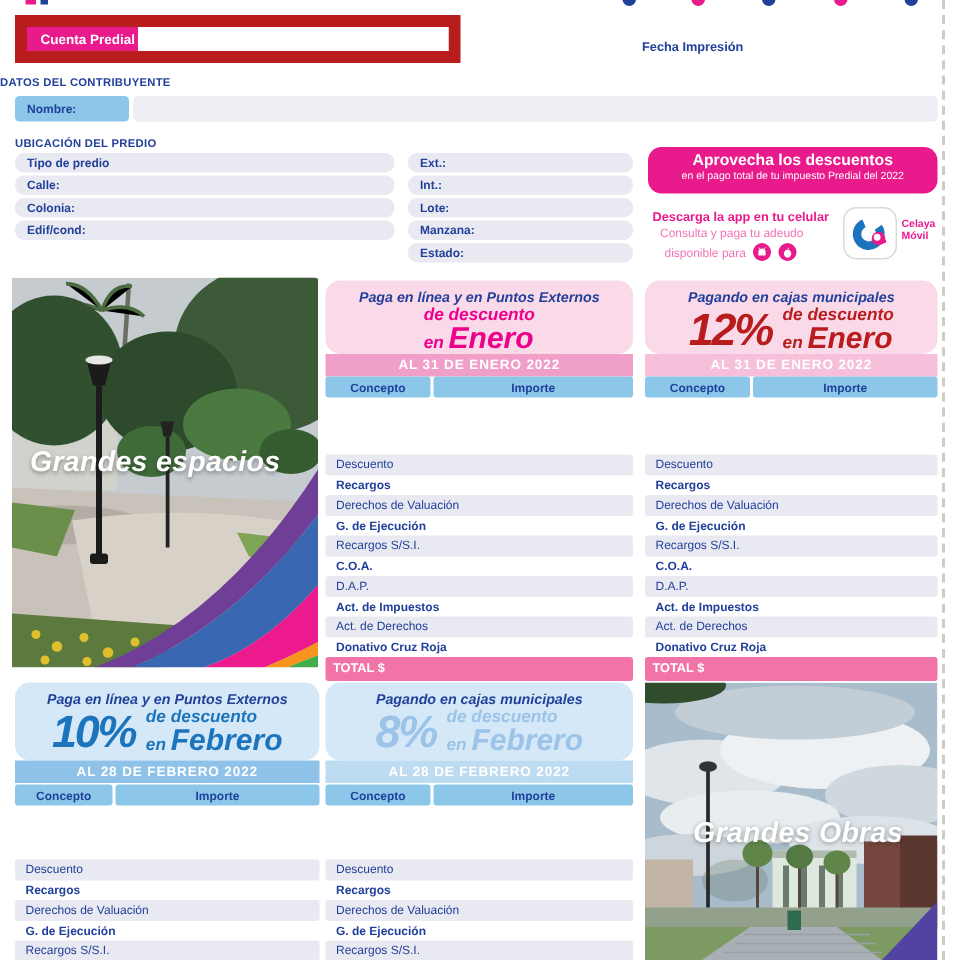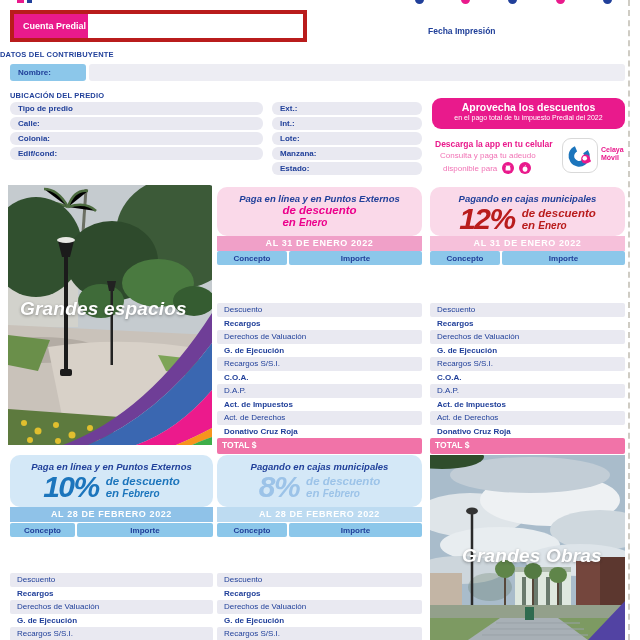--- a/index.html
+++ b/index.html
@@ -9,21 +9,21 @@
 
   .abs { position:absolute; }
 
   
   .cutline { position:absolute; left:628px; top:0; height:640px; width:0; border-left:2px dashed #cfccc4; }
 
   
   .deco-dot { position:absolute; top:-5px; width:9px; height:9px; border-radius:50%; }
 
   
-  .cp-wrap { left:10px; top:10px; width:297px; height:32px; border:4px solid #b91c1c; display:flex; background:#fff; }
+  .cp-wrap { left:10px; top:10px; width:297px; height:32px; border:8px solid #b91c1c; display:flex; background:#fff; }
   .cp-label { width:74px; background:#e91a8c; color:#fff; font-weight:bold; font-size:9px; display:flex; align-items:center; padding-left:9px; }
   .cp-input { flex:1; background:#fff; border:none; font-size:10px; color:#21409a; padding:0 6px; outline:none; }
 
   .fecha { left:428px; top:26px; font-size:8.5px; font-weight:bold; color:#21409a; }
 
   .sect { font-size:7.5px; font-weight:bold; color:#21409a; letter-spacing:0.2px; }
 
   .nombre-label { left:10px; top:64px; width:76px; height:17px; background:#8cc7ea; border-radius:3px;
                   color:#21409a; font-weight:bold; font-size:8px; display:flex; align-items:center; padding-left:8px; }
   .nombre-field { left:89px; top:64px; width:536px; height:17px; background:#ededf3; border-radius:3px; font-size:8px; color:#21409a; padding:0 6px; }
@@ -51,21 +51,21 @@
              text-shadow:0 1px 3px rgba(40,40,40,.45); letter-spacing:0.2px; white-space:nowrap; }
 
   
   .dbox { border-radius:10px; text-align:center; }
   .dbox.pinkbg { background:#fad9e9; }
   .dbox.bluebg { background:#d4e8f7; }
   .dtitle { font-style:italic; font-weight:bold; color:#21409a; font-size:9.5px; padding-top:6px; }
   .pct-row { display:flex; justify-content:center; align-items:center; gap:7px; font-style:italic; font-weight:bold; margin-top:0px; }
   .pct { font-size:30px; letter-spacing:-1.5px; line-height:1; }
   .desc { line-height:1.05; font-size:11.5px; text-align:left; }
-  .desc .month { font-size:10px; }
+  .desc .month { font-size:20px; }
   .c-pink-strong { color:#ec008c; } .c-pink-soft { color:#b91c1c; }
   .c-blue-strong { color:#1c75bc; } .c-blue-soft { color:#9cc3e8; }
 
   .deadline { height:15px; color:#fff; font-weight:bold; font-size:9px; letter-spacing:0.6px; text-align:center; line-height:15px; }
 
   
   .thead { display:flex; gap:2px; height:14px; }
   .hcell { background:#8cc7ea; color:#21409a; font-weight:bold; font-size:8px; display:flex; align-items:center; justify-content:center; border-radius:2px; }
   .trow { height:13.5px; display:flex; align-items:center; padding-left:7px; font-size:8px; color:#21409a; border-radius:2px; }
   .trow.even { background:#e9e9f1; }

